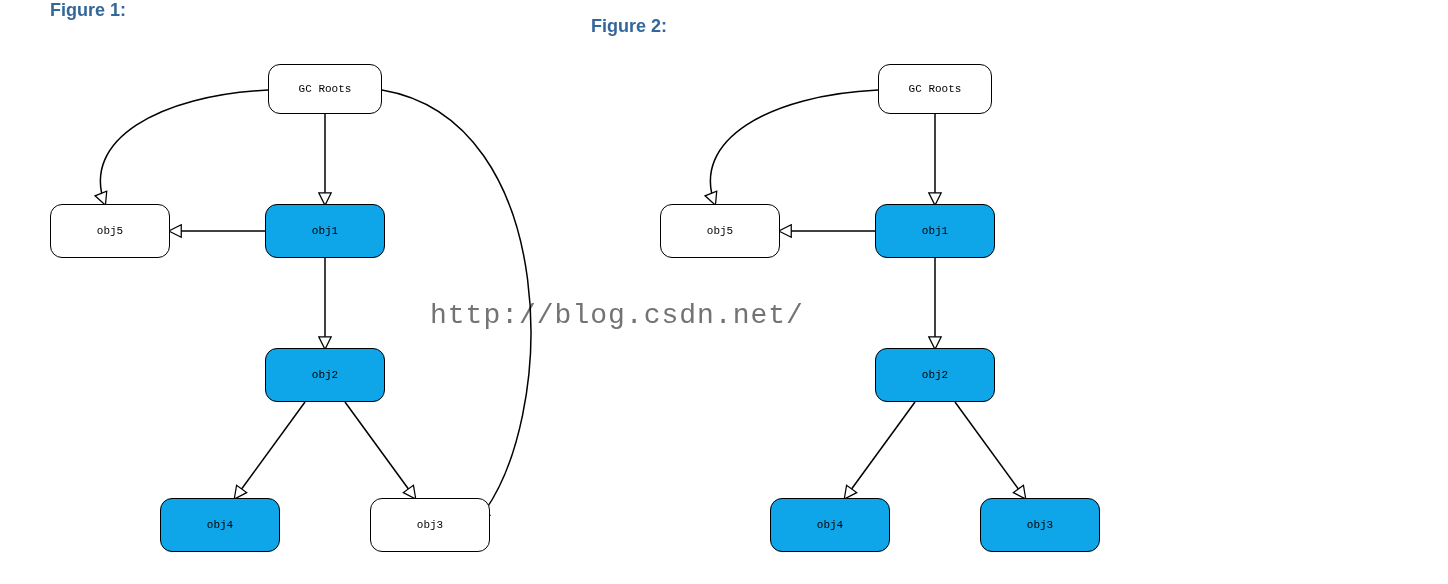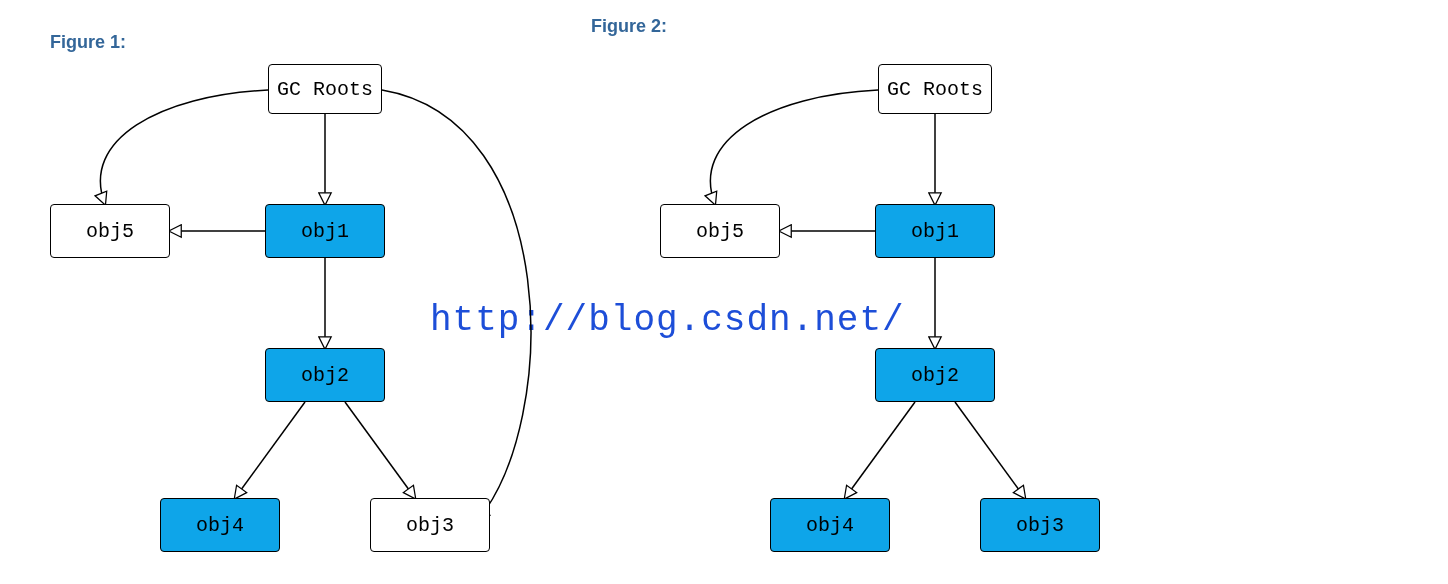--- a/index.html
+++ b/index.html
@@ -14,50 +14,50 @@
   }
   .title {
     position: absolute;
     font-weight: bold;
     font-size: 18px;
     color: #336699;
   }
   .node {
     position: absolute;
     border: 1.5px solid #000;
-    border-radius: 4px;
+    border-radius: 12px;
     text-align: center;
     font-family: "Courier New", monospace;
-    font-size: 20px;
+    font-size: 11px;
     display: flex;
     align-items: center;
     justify-content: center;
     box-sizing: border-box;
   }
   .white { background: #ffffff; }
   .blue  { background: #0ea5e9; }
   .watermark {
     position: absolute;
     font-family: "SimSun","Courier New",monospace;
-    font-size: 36px;
-    color: #1d4ed8;
+    font-size: 28px;
+    color: #737373;
     letter-spacing: 1px;
     pointer-events: none;
   }
   svg.edges {
     position: absolute;
     left: 0; top: 0;
     width: 1448px; height: 584px;
     pointer-events: none;
   }
 </style>
 </head>
 <body>
 
-<div class="title" style="left:50px; top:32px;">Figure 1:</div>
+<div class="title" style="left:50px; top:0;">Figure 1:</div>
 <div class="title" style="left:591px; top:16px;">Figure 2:</div>
 
 <div class="watermark" style="left:430px; top:300px;">http://blog.csdn.net/</div>
 
 <svg class="edges">
   <defs>
     <marker id="arrow" viewBox="0 0 12 12" refX="10" refY="6" markerWidth="10" markerHeight="10" orient="auto-start-reverse">
       <path d="M1,1 L11,6 L1,11 Z" fill="#ffffff" stroke="#000" stroke-width="1"></path>
     </marker>
   </defs>

